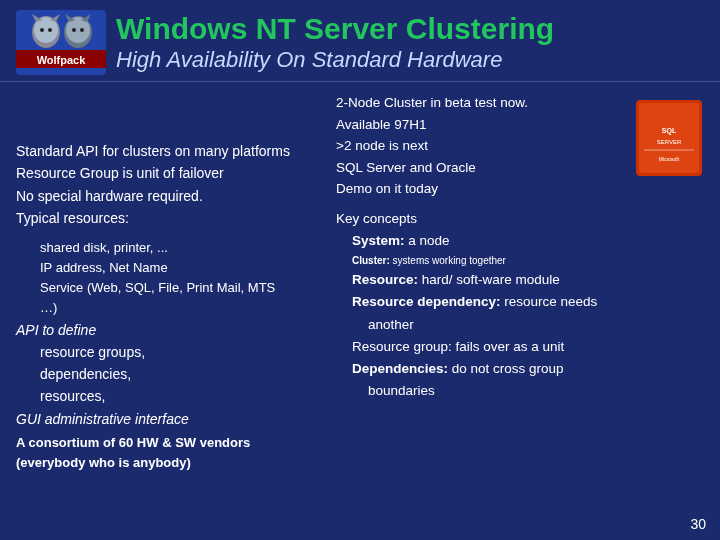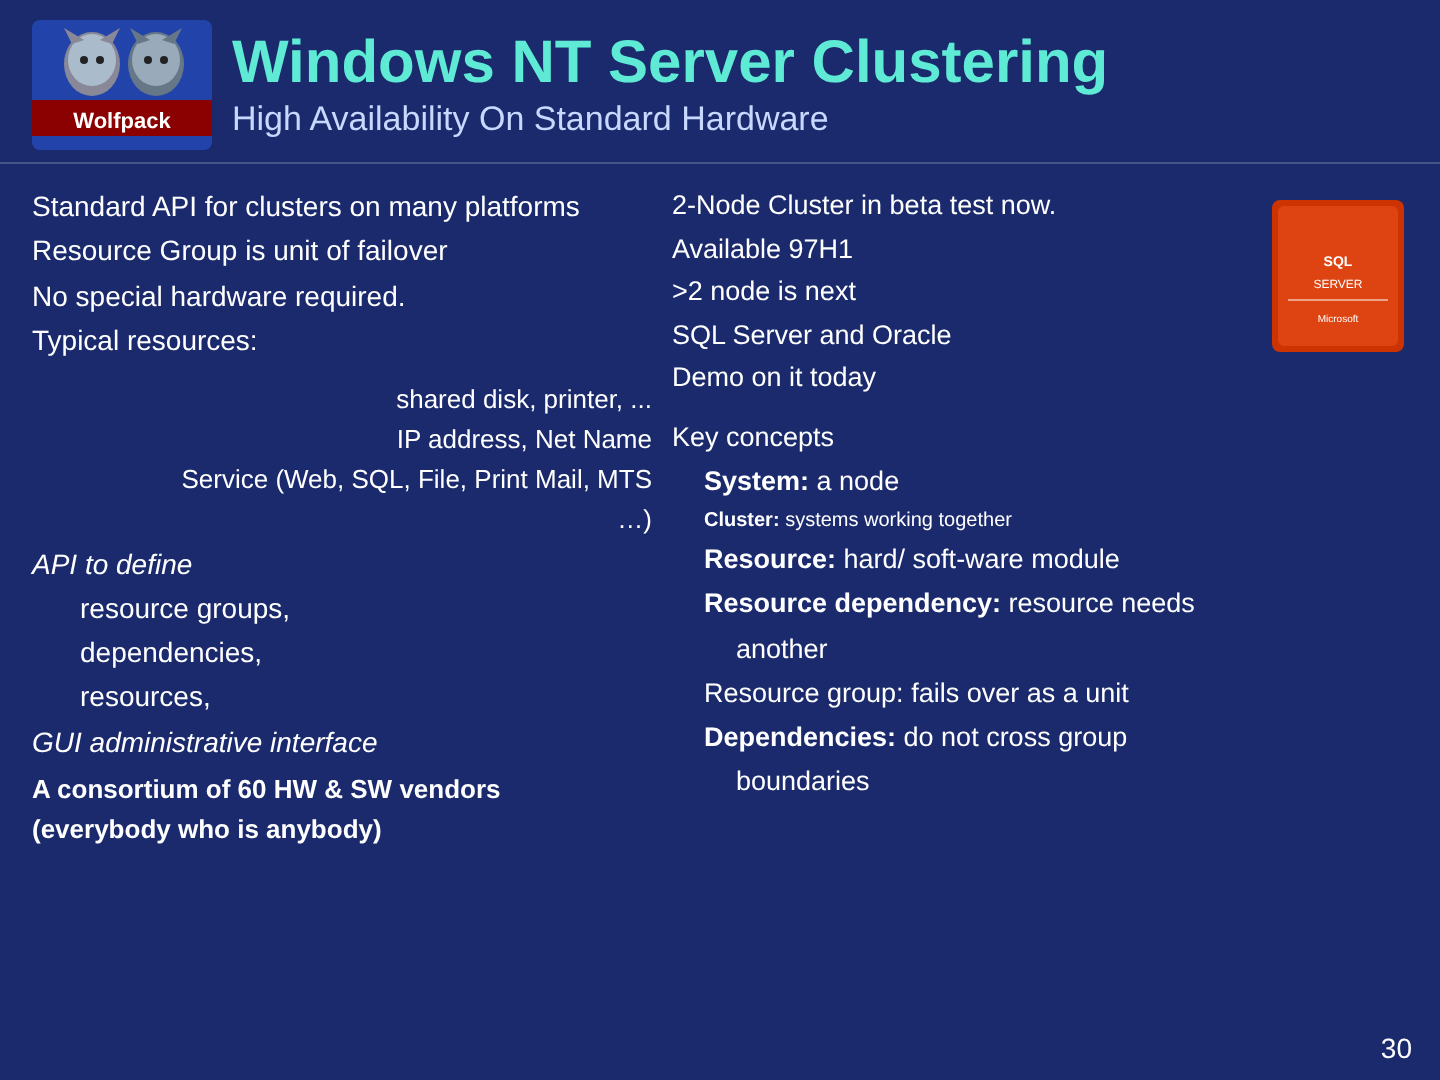--- a/index.html
+++ b/index.html
@@ -27,55 +27,56 @@
     .logo-svg {
       width: 90px;
       height: 65px;
     }
     .header-text {
       margin-left: 10px;
     }
     .title-main {
       font-size: 30px;
       font-weight: bold;
-      color: #5eead4;
+      color: #22c55e;
       line-height: 1.15;
     }
     .title-sub {
-      font-size: 17px;
+      font-size: 22px;
+      font-style: italic;
       color: #c8d8ff;
       line-height: 1.2;
     }
     .content {
       display: flex;
       padding: 10px 16px 8px 16px;
       gap: 10px;
     }
     .left-col {
       width: 310px;
       flex-shrink: 0;
     }
     .right-col {
       flex: 1;
     }
     .intro-block {
       font-size: 14px;
       line-height: 1.55;
       margin-bottom: 8px;
+      margin-top: 48px;
     }
     .intro-block p {
       font-size: 14px;
       line-height: 1.6;
     }
     .indented-list {
       font-size: 13px;
       line-height: 1.55;
       padding-left: 24px;
       margin-bottom: 4px;
-      text-align: right;
     }
     .section-label {
       font-size: 14px;
       font-style: italic;
       margin-bottom: 4px;
     }
     .indented-list2 {
       font-size: 14px;
       line-height: 1.55;
       padding-left: 24px;

